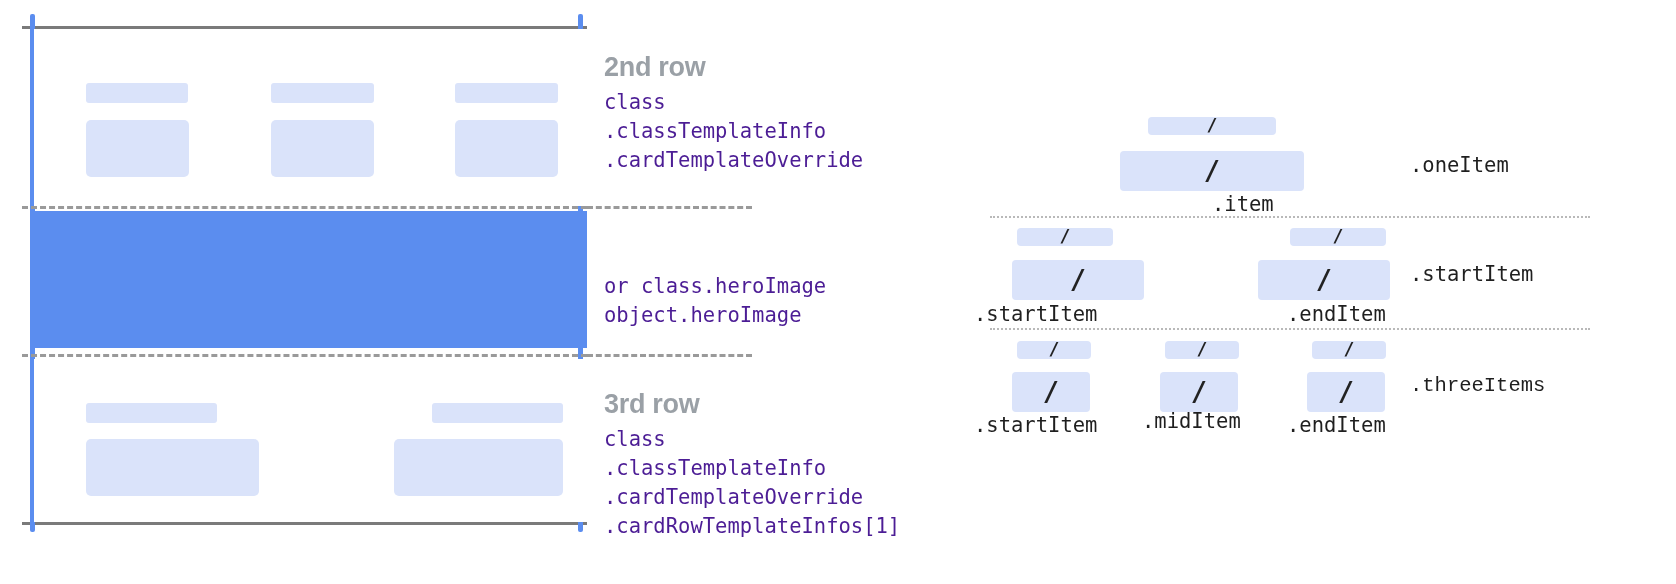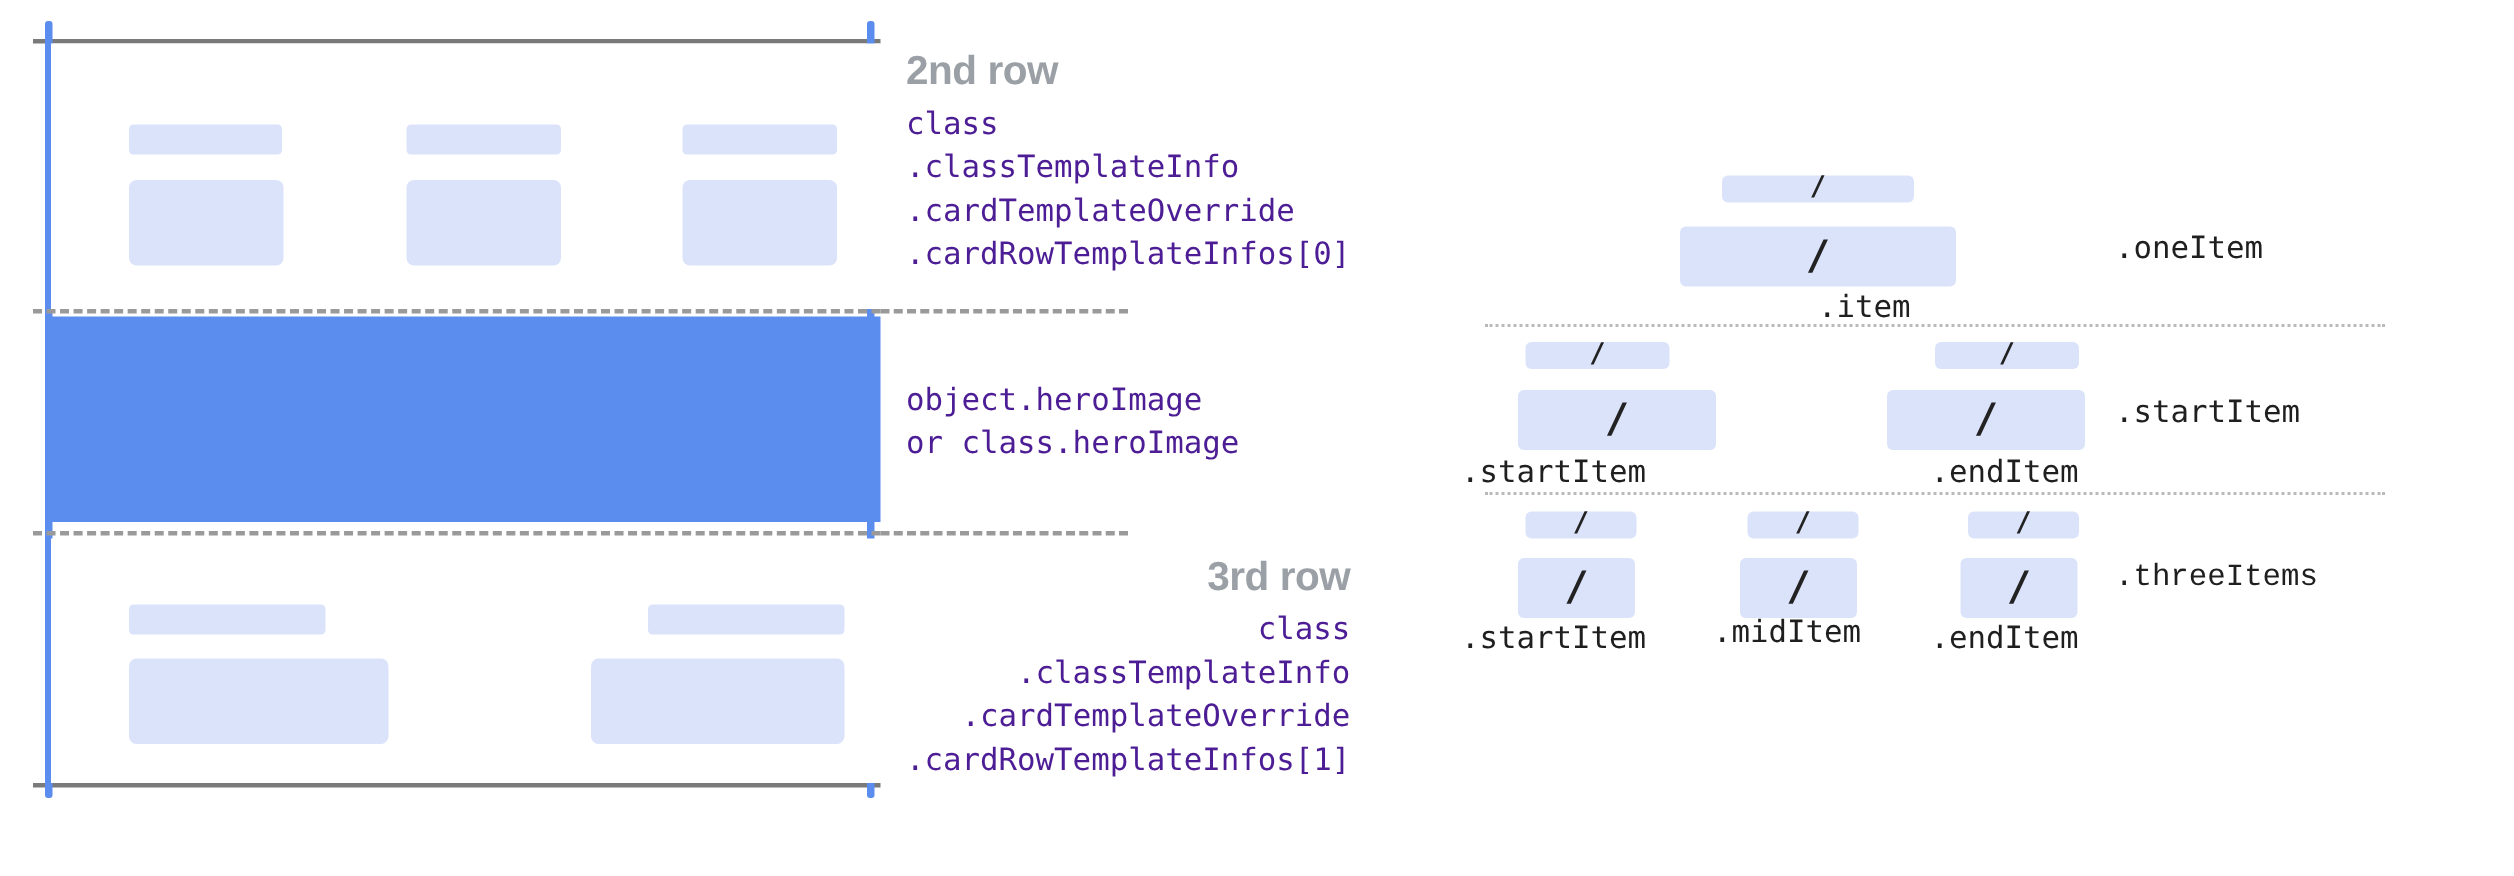--- a/index.html
+++ b/index.html
@@ -21,21 +21,21 @@
   .dashline{position:absolute;height:0;border-top:3px dashed #9a9a9a;}
 
   .rowband{position:absolute;left:12px;width:553px;background:#ffffff;}
 
   .hero{position:absolute;left:12px;width:553px;background:#5b8def;}
 
   .skel{position:absolute;background:#dae3fa;border-radius:5px;}
   .skel-sm{position:absolute;background:#dae3fa;border-radius:3px;}
 
   
-  .ann{position:absolute;}
+  .ann{position:absolute;margin-top:20px;}
   .ann-title{
     font-family:"Liberation Sans", sans-serif;
     font-size:27px;font-weight:bold;color:#9aa0a6;
     letter-spacing:-0.3px;line-height:1.15;white-space:pre;
   }
   .ann-code{
     font-family:"DejaVu Sans Mono", monospace;
     font-size:20.5px;color:#4c1d95;
     line-height:29px;white-space:pre;
   }
@@ -106,29 +106,28 @@
   </div>
 
   <div class="dashline" style="left:587px;top:206px;width:165px;"></div>
   <div class="dashline" style="left:587px;top:354px;width:165px;"></div>
 
   <div class="ann" style="left:604px;top:32px;">
     <div class="ann-title">2nd row</div>
     <div class="ann-code" style="margin-top:5px;">class</div>
     <div class="ann-code">.classTemplateInfo</div>
     <div class="ann-code">.cardTemplateOverride</div>
-    <div class="ann-code">.cardRowTemplateInfos[0]</div>
   </div>
 
   <div class="ann" style="left:604px;top:252px;">
+    <div class="ann-code">or class.heroImage</div>
     <div class="ann-code">object.heroImage</div>
-    <div class="ann-code">or class.heroImage</div>
   </div>
 
-  <div class="ann" style="left:604px;top:369px;text-align:right;">
+  <div class="ann" style="left:604px;top:369px;">
     <div class="ann-title">3rd row</div>
     <div class="ann-code" style="margin-top:5px;">class</div>
     <div class="ann-code">.classTemplateInfo</div>
     <div class="ann-code">.cardTemplateOverride</div>
     <div class="ann-code">.cardRowTemplateInfos[1]</div>
   </div>
 
   <div class="itemdiag">
 
     <div>

